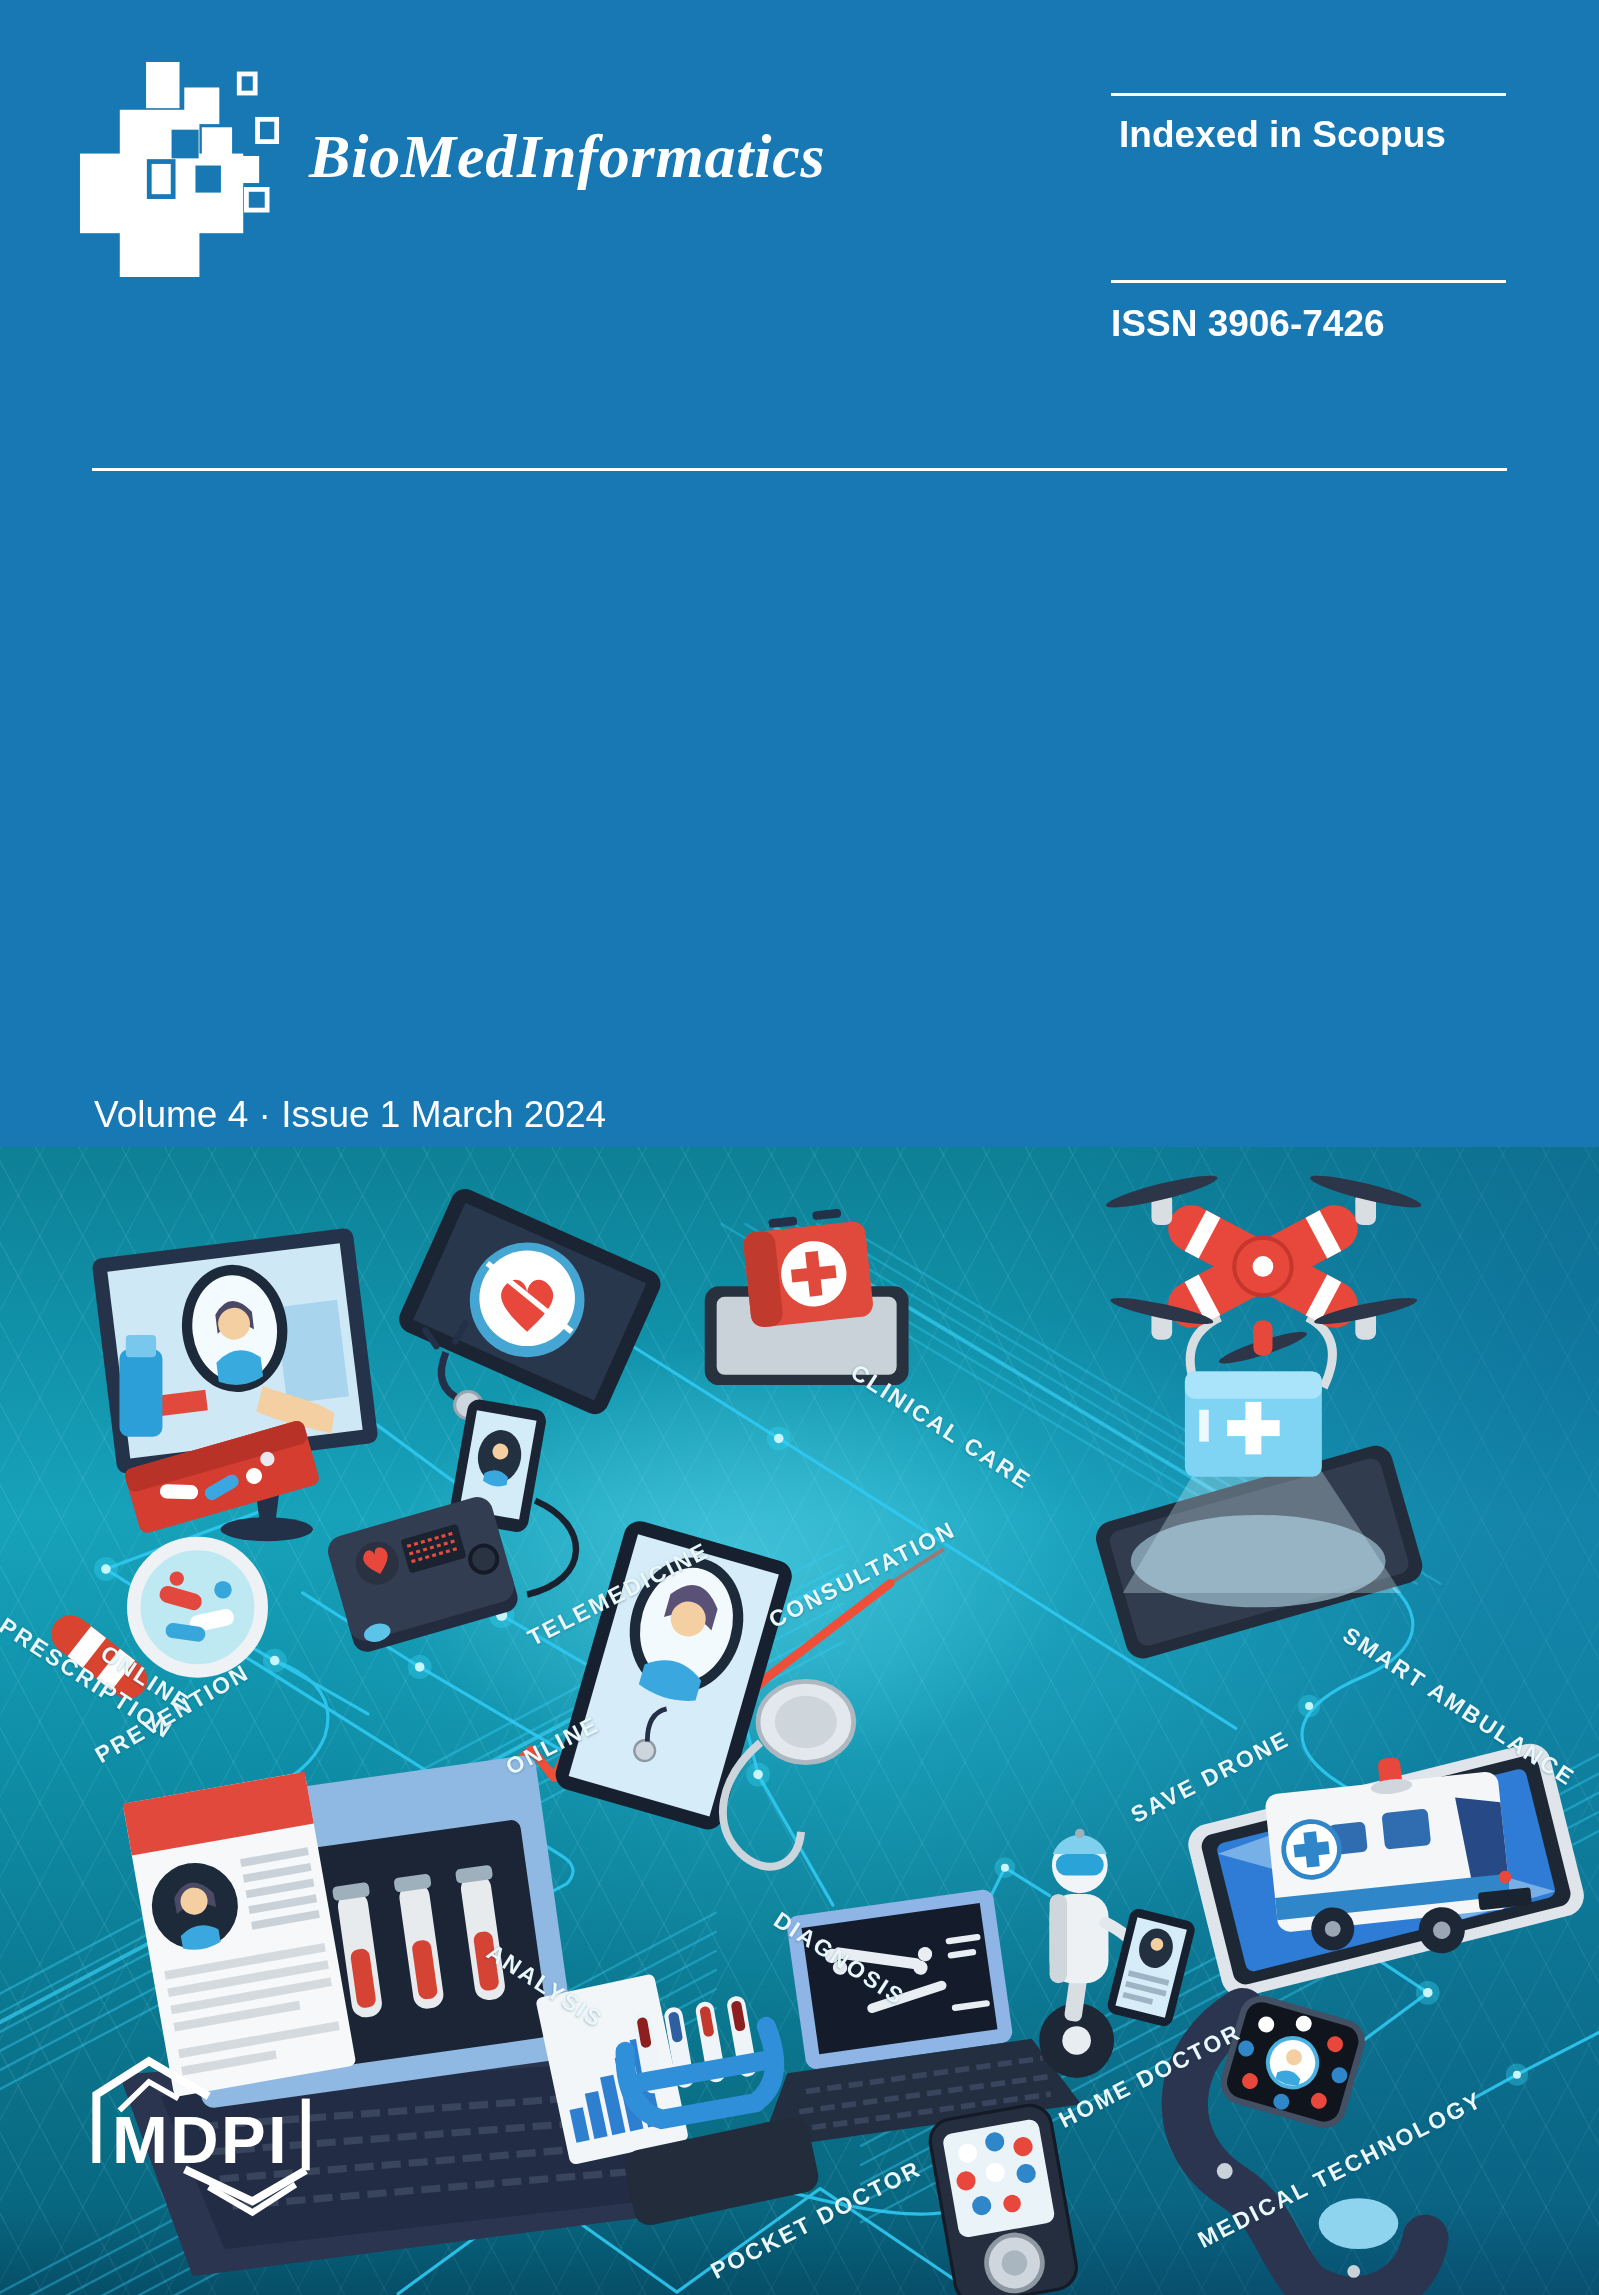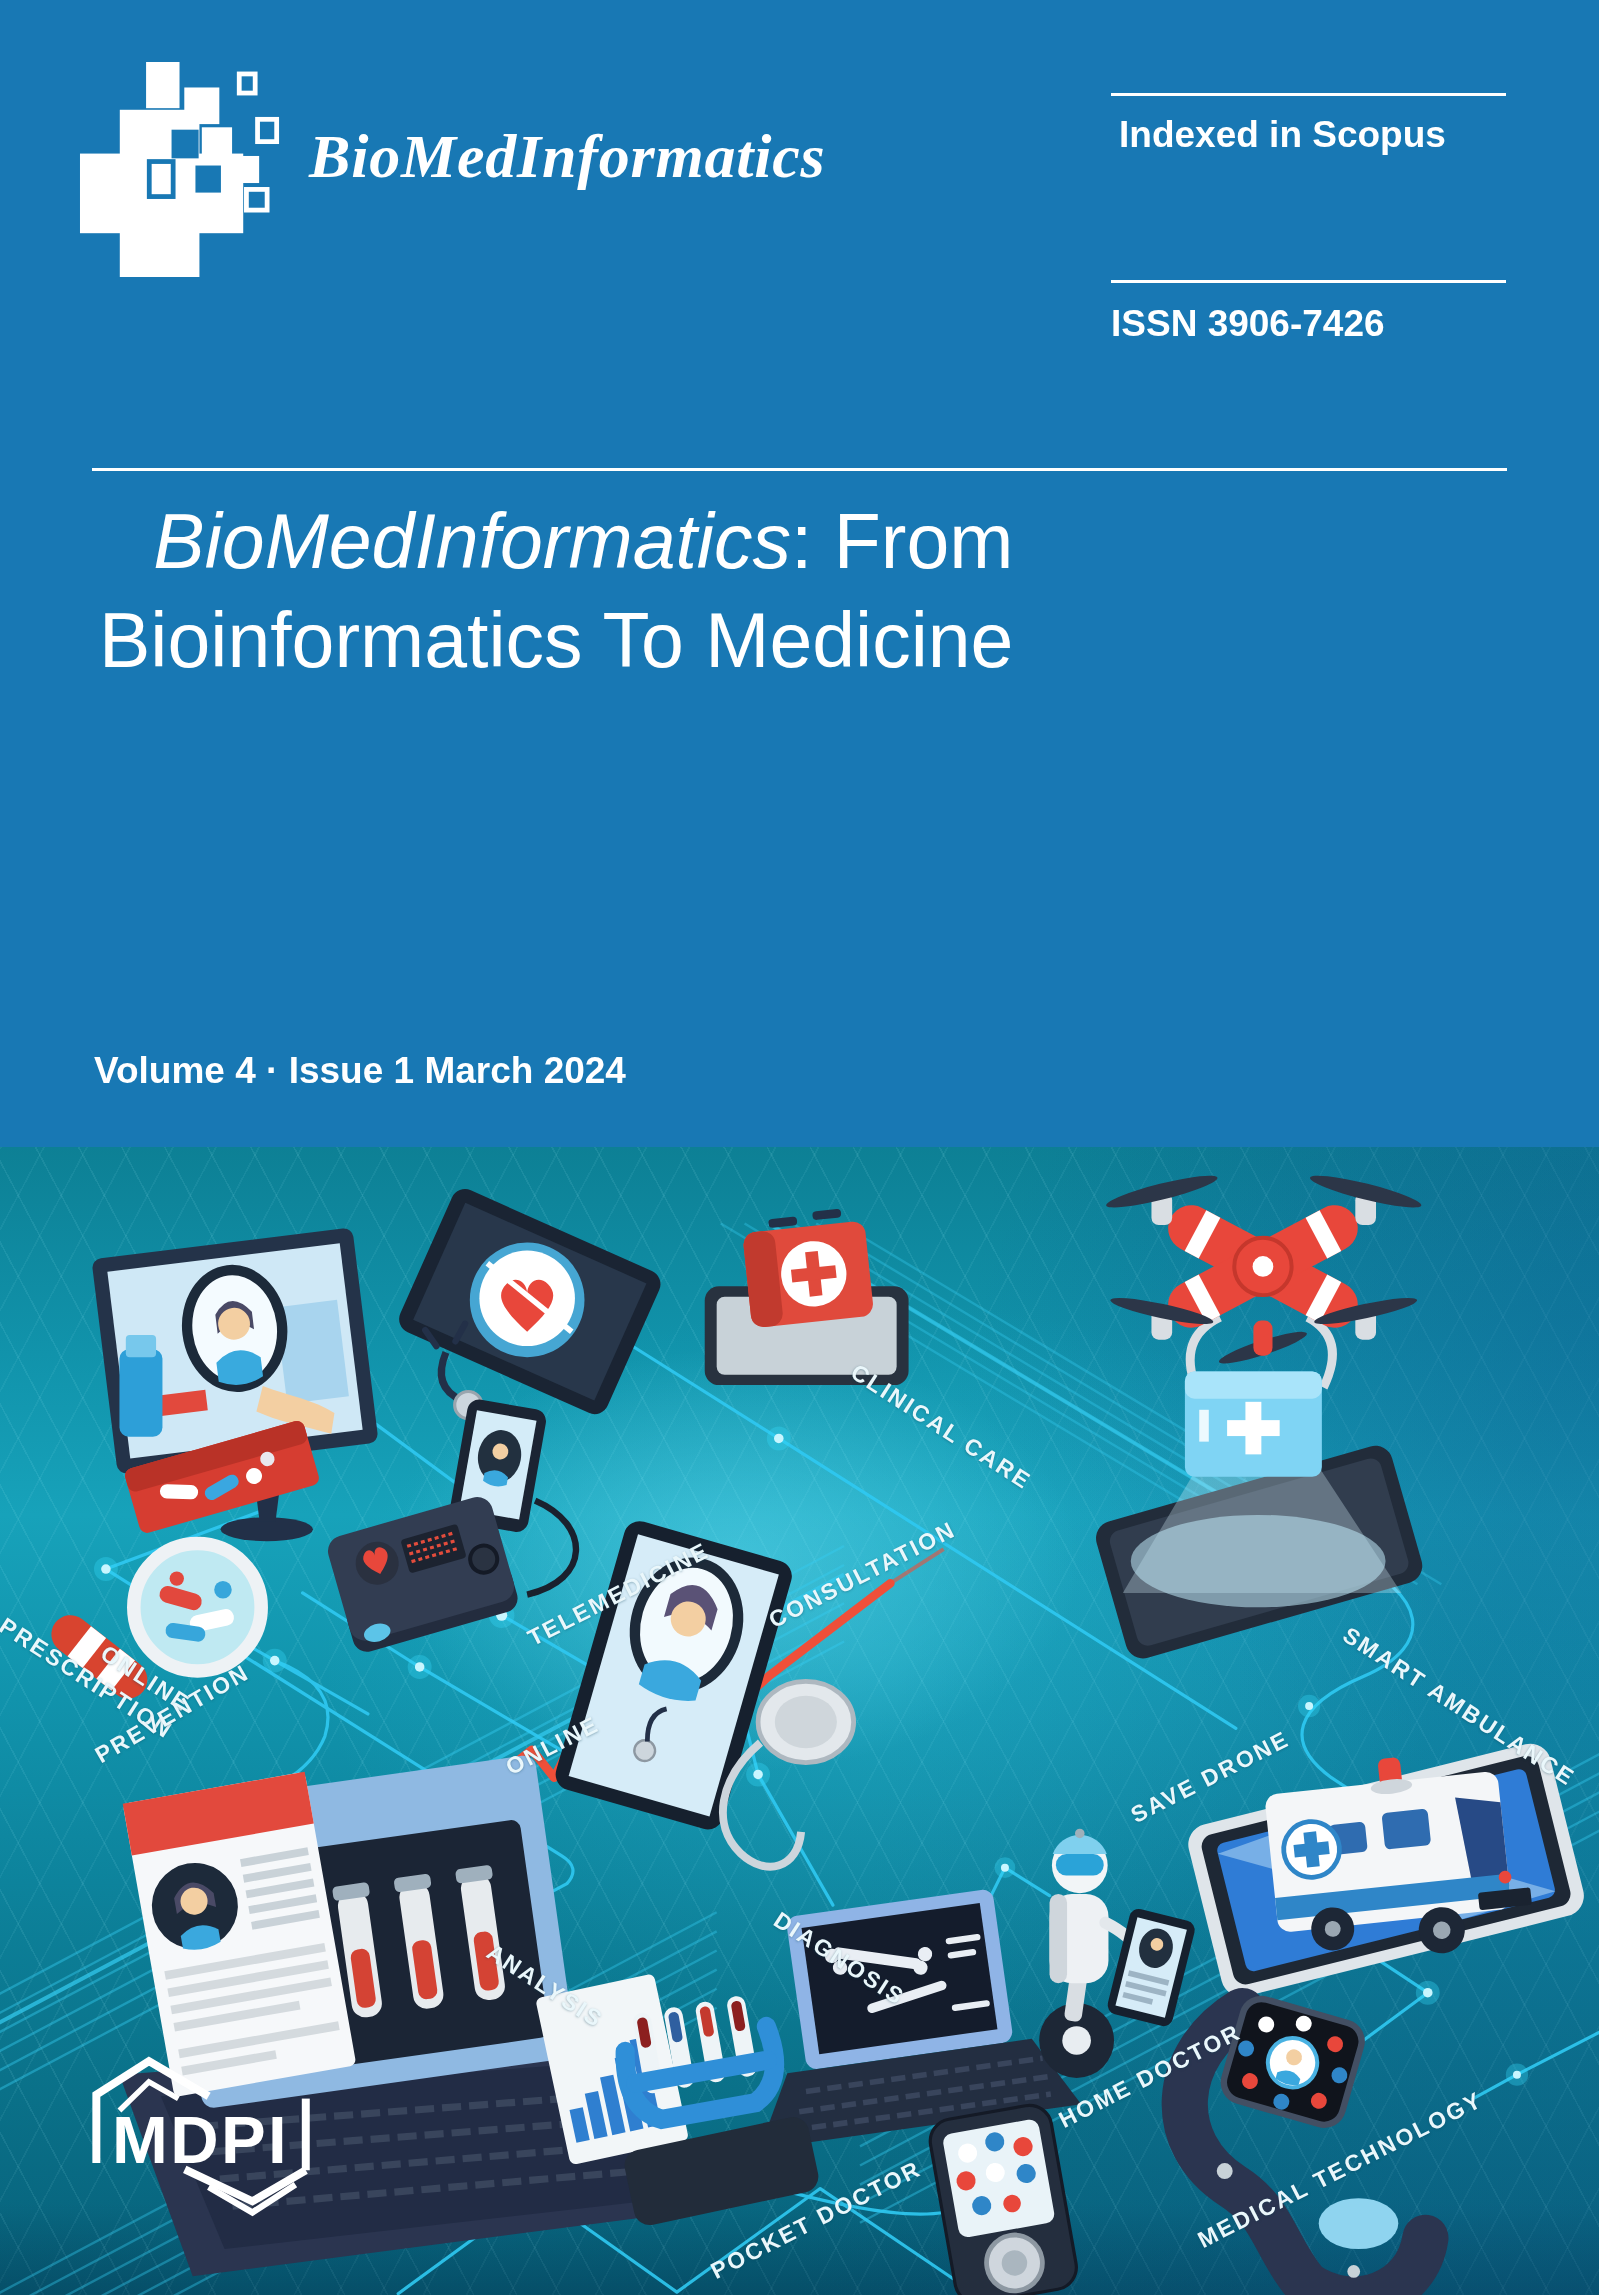--- a/index.html
+++ b/index.html
@@ -12,21 +12,21 @@
             font-style:italic;font-weight:700;font-size:62px;letter-spacing:0.8px;}
   .rule{position:absolute;background:#fff;height:3.2px;}
   .rule-indexed{left:1111px;top:93px;width:395px;}
   .rule-issn{left:1111px;top:280px;width:395px;}
   .rule-title{left:92px;top:468px;width:1415px;}
   .indexed{position:absolute;left:1111px;top:114px;font-size:37px;font-weight:700;margin-left:8px;}
   .issn{position:absolute;left:1111px;top:303px;font-size:37px;font-weight:700;}
   .cover-title{position:absolute;left:99px;top:492px;font-size:77px;line-height:99px;
                font-weight:400;letter-spacing:0;}
   .cover-title .it{font-style:italic;}
-  .issue-line{position:absolute;left:94px;top:1050px;font-size:37px;font-weight:700;}
+  .issue-line{position:absolute;left:94px;top:1094px;font-size:37px;font-weight:400;}
   
   .illustration{position:absolute;left:0;top:1147px;width:1599px;height:1149px;overflow:hidden;
     background:linear-gradient(180deg,#0d8095 0%,#1193ab 18%,#17a2ba 32%,#1193ac 48%,#0d839c 64%,#0a7189 82%,#07607a 100%);}
   .illu-grid{position:absolute;inset:0;opacity:.9;background-image:
     repeating-linear-gradient(62deg, rgba(170,245,255,.10) 0 1.6px, rgba(0,0,0,0) 1.6px 38px),
     repeating-linear-gradient(118deg, rgba(170,245,255,.08) 0 1.6px, rgba(0,0,0,0) 1.6px 38px);}
   .illu-glow{position:absolute;inset:0;background:
     radial-gradient(494px 303px at 46% 36%, rgba(120,235,255,.40), rgba(120,235,255,0) 70%),
     radial-gradient(781px 510px at 55% 45%, rgba(60,205,235,.25), rgba(60,205,235,0) 72%),
     radial-gradient(1115px 717px at 104% 18%, rgba(12,80,140,.30), rgba(12,80,140,0) 62%),
@@ -59,24 +59,20 @@
     <rect x="92" y="135" width="30" height="44" fill="none" stroke="#1878b4" stroke-width="6"></rect>
   </svg>
   <div class="wordmark">BioMedInformatics</div>
 
   <div class="rule rule-indexed"></div>
   <div class="indexed">Indexed in Scopus</div>
   <div class="rule rule-issn"></div>
   <div class="issn">ISSN 3906-7426</div>
 
   <div class="rule rule-title"></div>
-  <h1 class="cover-title" style="margin:0;">
-    <span class="it">BioMedInformatics</span><span>: From</span><br>
-    <span>Bioinformatics To Medicine</span>
-  </h1>
 
   <div class="issue-line">Volume 4 · Issue 1 March 2024</div>
 
   <div class="illustration">
     <div class="illu-grid"></div>
     <div class="illu-glow"></div>
 
     <svg class="art" viewBox="0 0 2008 1442">
 
       <g stroke="#35cdf2">

